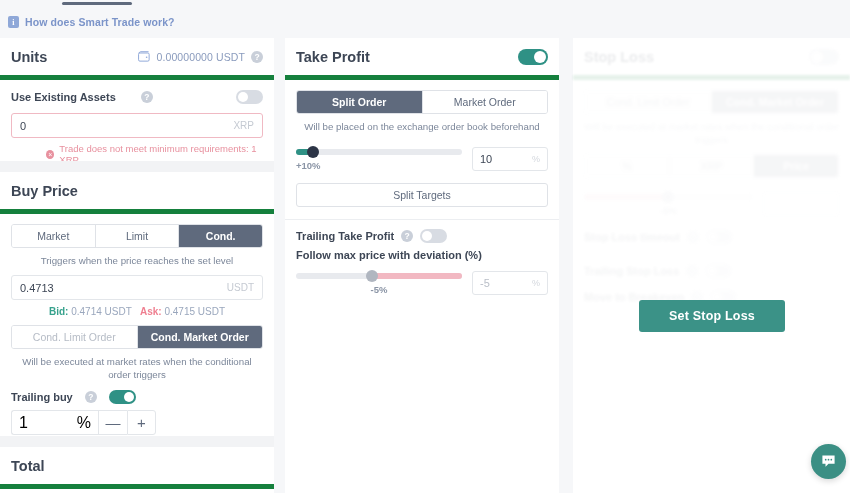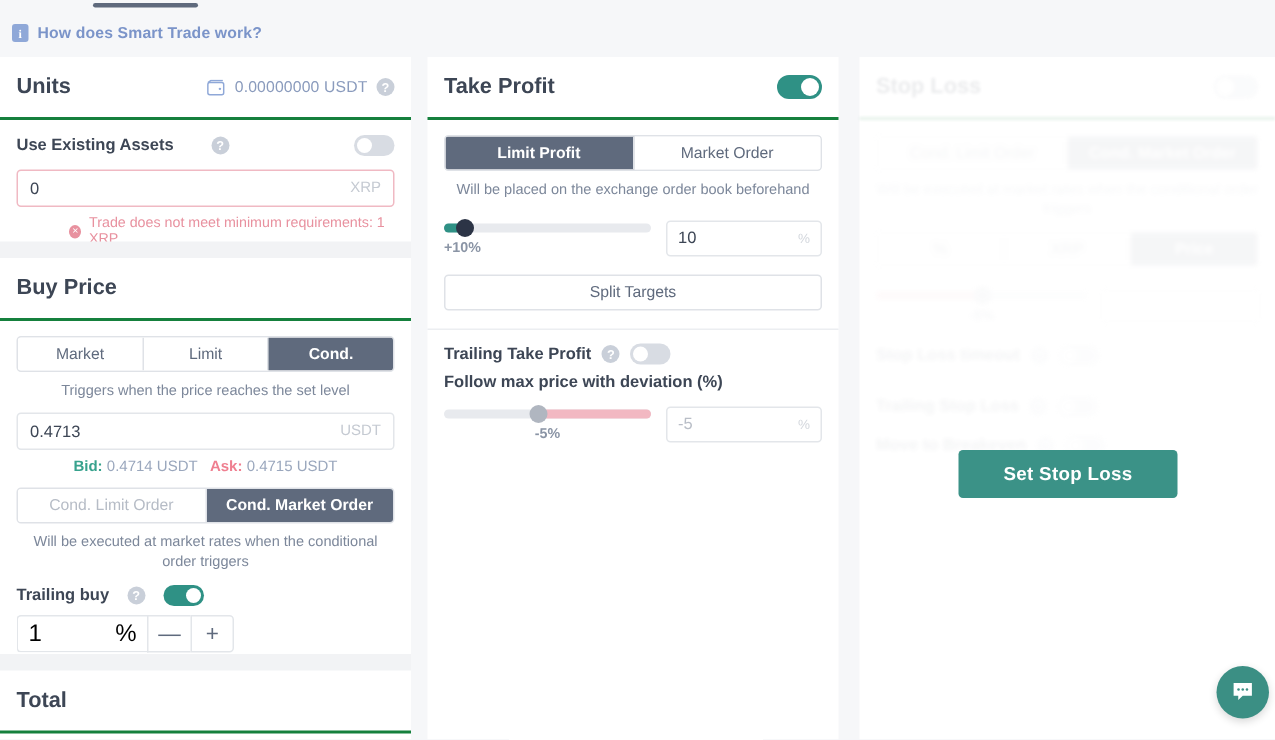--- a/index.html
+++ b/index.html
@@ -44,21 +44,21 @@
     position: absolute; top: 38px; width: 274px; height: 455px;
     background: #ffffff;
   }
   .col-left   { left: 0px; }
   .col-mid    { left: 285px; }
   .col-right  { left: 573px; width: 277px; }
 
   .card-head {
     height: 42px; padding: 0 11px;
     display: flex; align-items: center; justify-content: space-between;
-    border-bottom: 2px solid #15803d;
+    border-bottom: 5px solid #15803d;
   }
   .card-title {
     font-size: 14.5px; font-weight: bold; color: #3d4655;
   }
   .head-right { display: flex; align-items: center; gap: 6px; }
   .balance {
     font-size: 10.5px; color: #8a9bbd; letter-spacing: .1px;
   }
   .wallet-ico { width: 13px; height: 11px; display:block; }
   .qmark {
@@ -160,21 +160,21 @@
   .fill { position: absolute; left:0; top:0; height: 6px; border-radius:3px; background: #2f9185; }
   .fill.pink { background: #f2b8c2; }
   .thumb {
     position: absolute; top: -3px; width: 12px; height: 12px;
     border-radius: 50%; background: #2c3446;
   }
   .thumb.gray { background: #b0b6c0; }
   .slider-cap { font-size: 9.5px; color: #8a94a5; margin-top: 5px; font-weight: bold; }
   .slider-cap.c { text-align: center; }
   .num-inp {
-    width: 104px; height: 24px; border: 1px solid #e3e6ea; border-radius: 3px;
+    width: 76px; height: 24px; border: 1px solid #e3e6ea; border-radius: 3px;
     display: flex; align-items: center; justify-content: space-between;
     padding: 0 7px; margin-top: 4px;
   }
   .num-inp .v { font-size: 11px; color: #3d4655; }
   .num-inp .u { font-size: 9px; color: #d3d7dd; }
   .num-inp.muted .v { color: #b9bec7; }
 
   .ghost-btn {
     height: 24px; border: 1px solid #dfe2e7; border-radius: 3px;
     display: flex; align-items: center; justify-content: center;
@@ -329,21 +329,21 @@
   <div class="col col-mid">
     <div class="card-head">
       <div class="card-title">Take Profit</div>
       <div class="toggle big on">
           <span class="knob"></span>
         </div>
     </div>
     <div class="card-body">
 
       <div class="seg two">
-        <div class="active">Limit Profit</div>
+        <div class="active">Split Order</div>
         <div>Market Order</div>
       </div>
 
       <div class="hint">Will be placed on the exchange order book beforehand</div>
 
       <div class="slider-wrap">
         <div class="slider">
           <div class="track">
             <div class="fill" id="tp-fill" style="width: 10%;"></div>
             <div class="thumb" id="tp-thumb" style="left: calc(10% - 6px);"></div>

